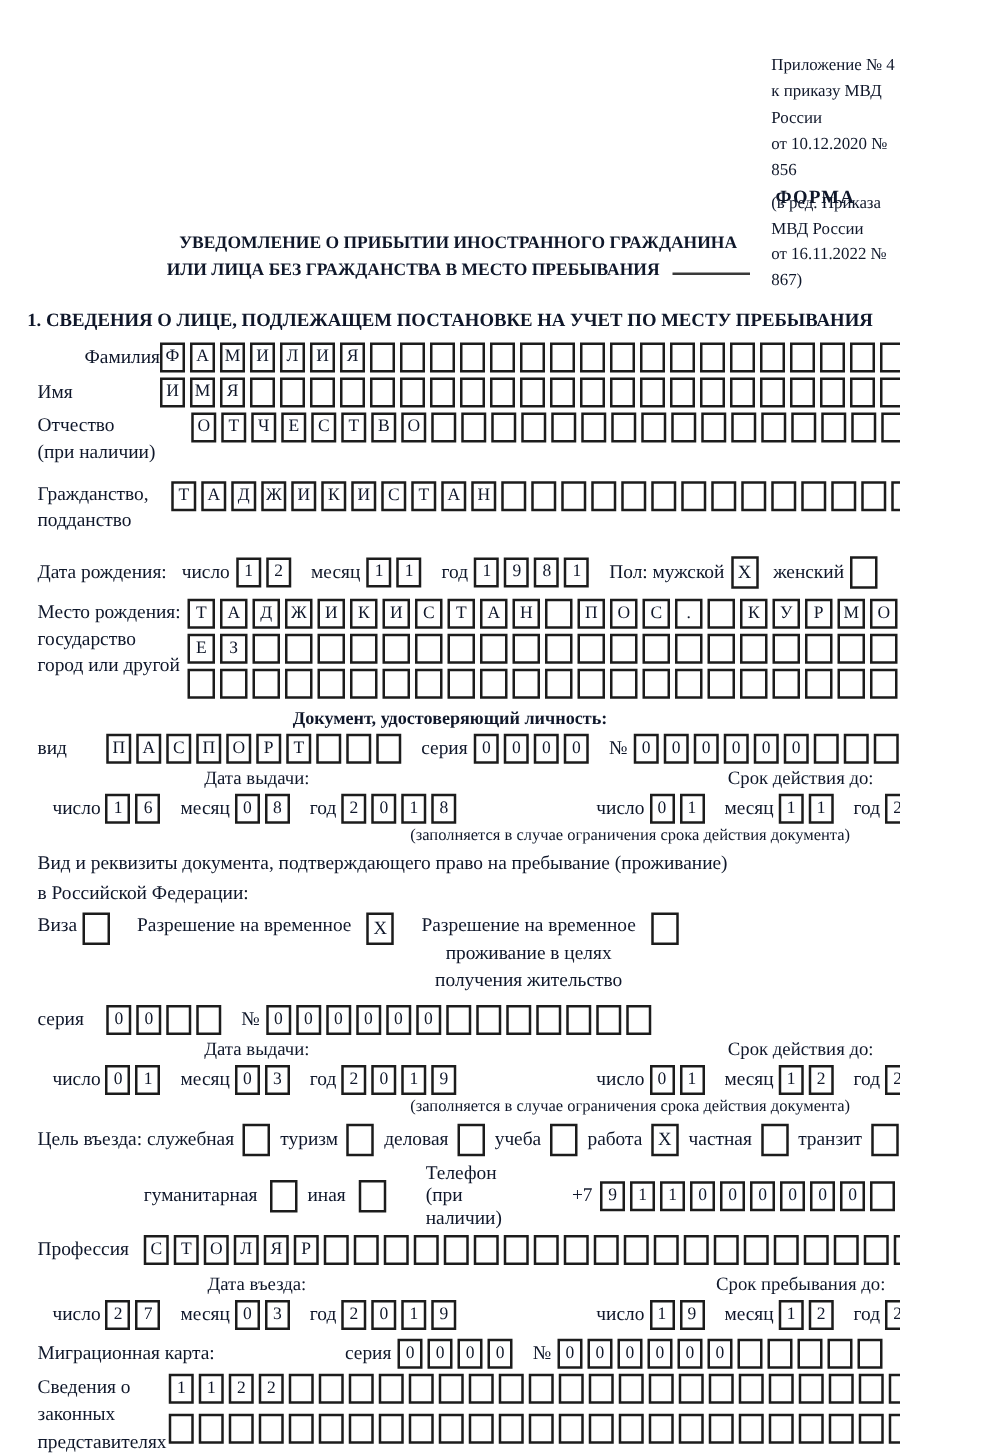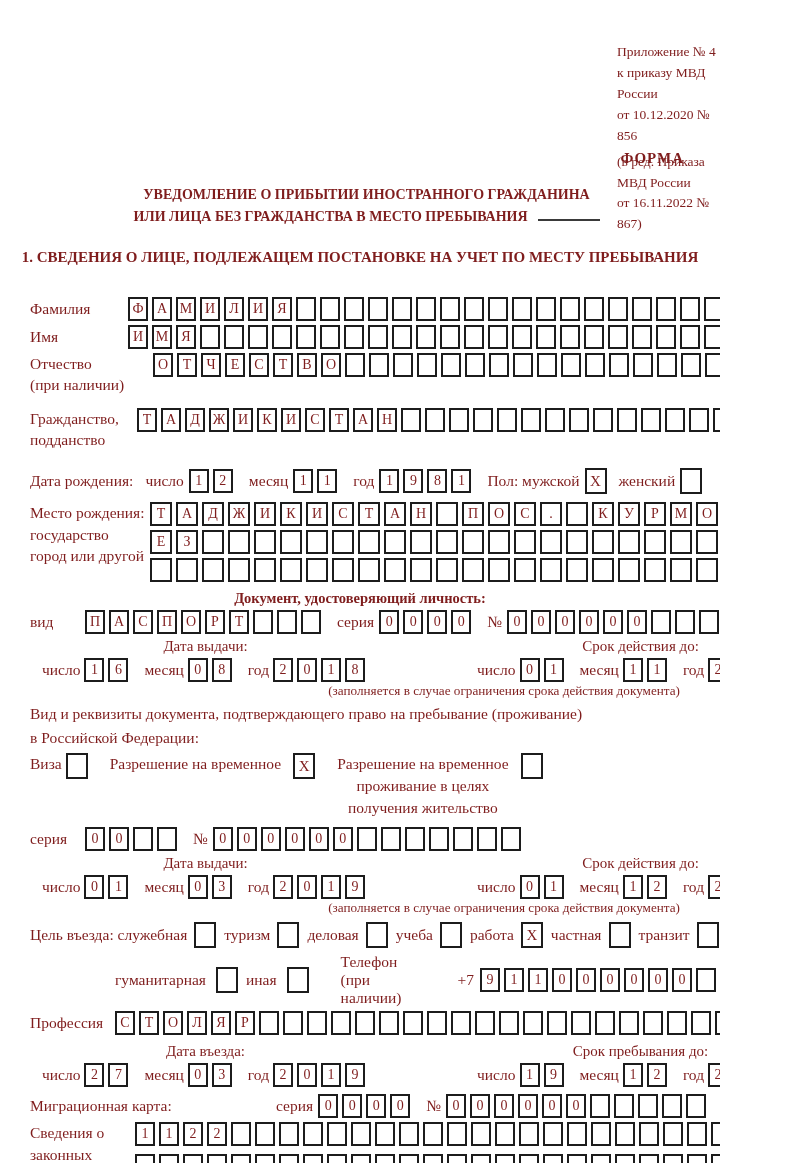--- a/index.html
+++ b/index.html
@@ -1,18 +1,18 @@
 <!DOCTYPE html>
 <html><head>
 <meta charset="utf-8">
 <style>
   * { margin:0; padding:0; box-sizing:border-box; }
   html,body { background:#ffffff; }
   .page {
-    width:720px; height:1163px; background:#fff; color:#7f1d1d;
+    width:720px; height:1163px; background:#fff; color:#0f172a;
     font-family:"Liberation Serif", serif; font-size:15.5px;
     position:relative; overflow:hidden;
   }
   
   .hdr { position:relative; height:170px; }
   .annex { position:absolute; top:42px; left:617px; font-size:13.5px; line-height:1.55; }
   .annex .amend { margin-top:5px; }
   .forma { position:absolute; top:150px; right:36px; font-weight:bold; letter-spacing:1px; font-size:15px;margin-left:23px; }
   
   .title { text-align:center; font-weight:bold; font-size:14px; line-height:1.55; margin-top:14px;padding-left:13px; }
@@ -85,21 +85,21 @@
     <div class="forma">ФОРМА</div>
   </div>
 
   <div class="title">
     <span>УВЕДОМЛЕНИЕ О ПРИБЫТИИ ИНОСТРАННОГО ГРАЖДАНИНА</span><br>
     <span>ИЛИ ЛИЦА БЕЗ ГРАЖДАНСТВА В МЕСТО ПРЕБЫВАНИЯ</span><span class="title-underline"></span>
   </div>
 
   <div class="section">1. СВЕДЕНИЯ О ЛИЦЕ, ПОДЛЕЖАЩЕМ ПОСТАНОВКЕ НА УЧЕТ ПО МЕСТУ ПРЕБЫВАНИЯ</div>
 
-  <div class="row" style="margin-top:31px;">
+  <div class="row" style="margin-top:8px;text-align:right;">
     <span class="lbl w98">Фамилия</span>
     <span class="cellrow">
         <span class="cell">Ф</span>
         <span class="cell">А</span>
         <span class="cell">М</span>
         <span class="cell">И</span>
         <span class="cell">Л</span>
         <span class="cell">И</span>
         <span class="cell">Я</span>
         <span class="cell"></span>

